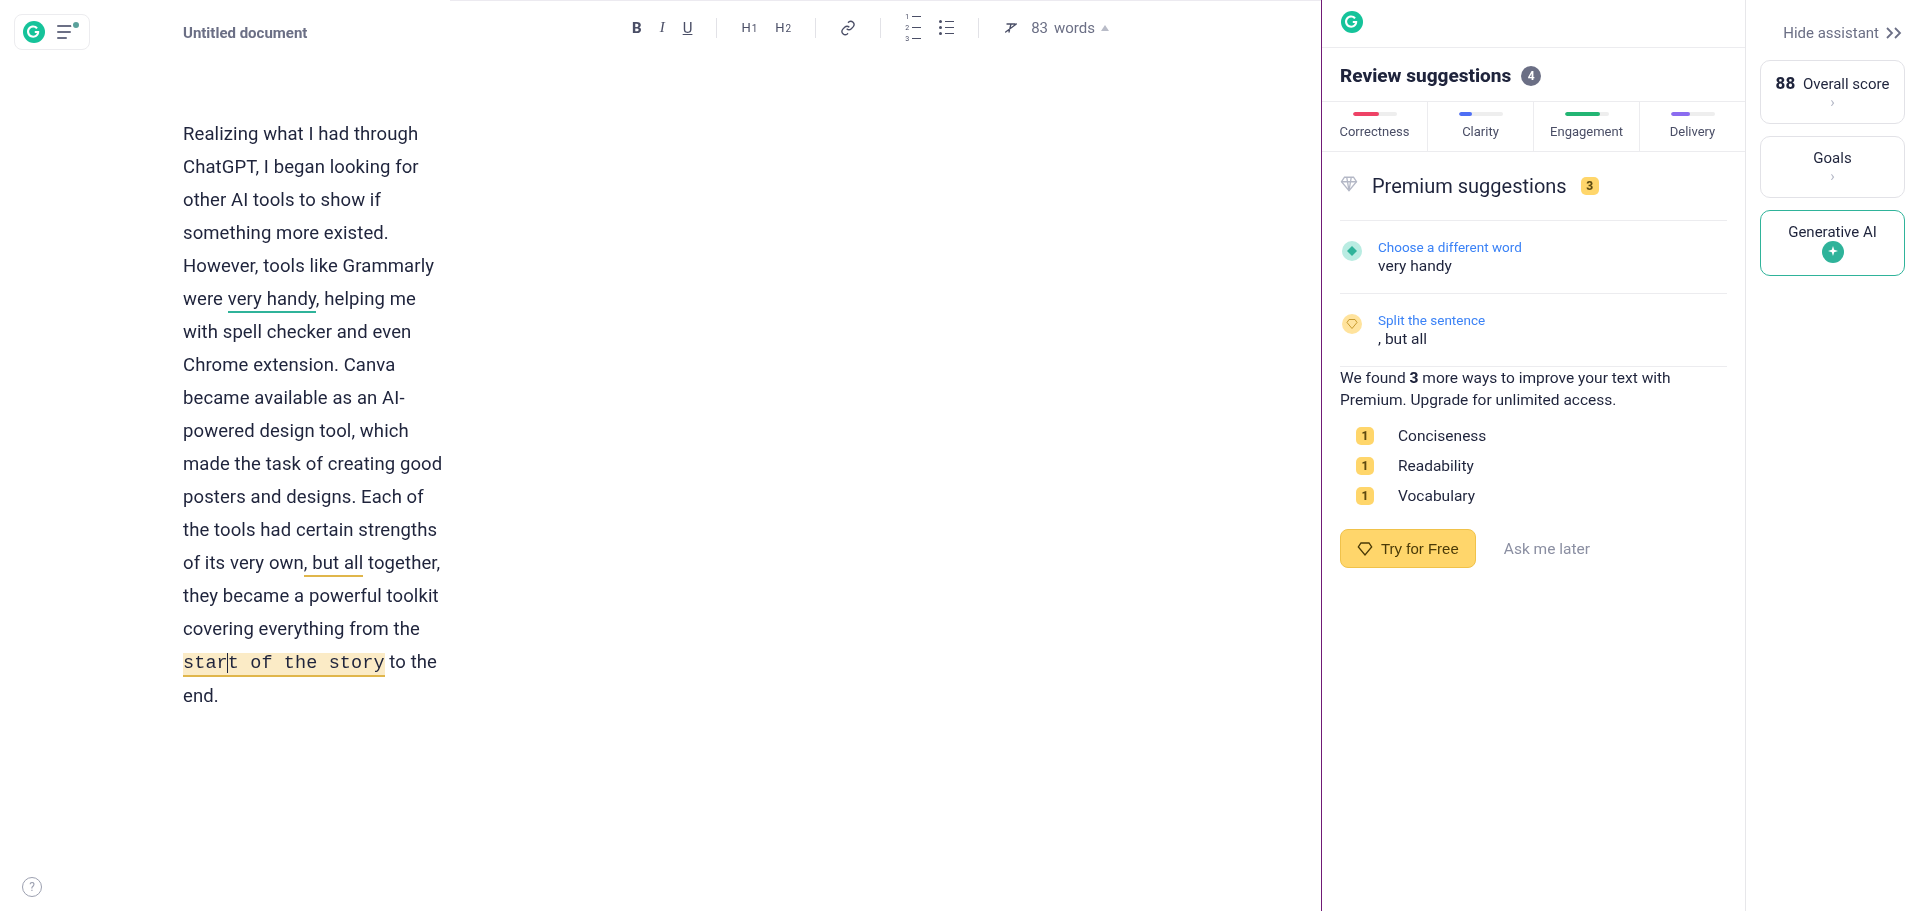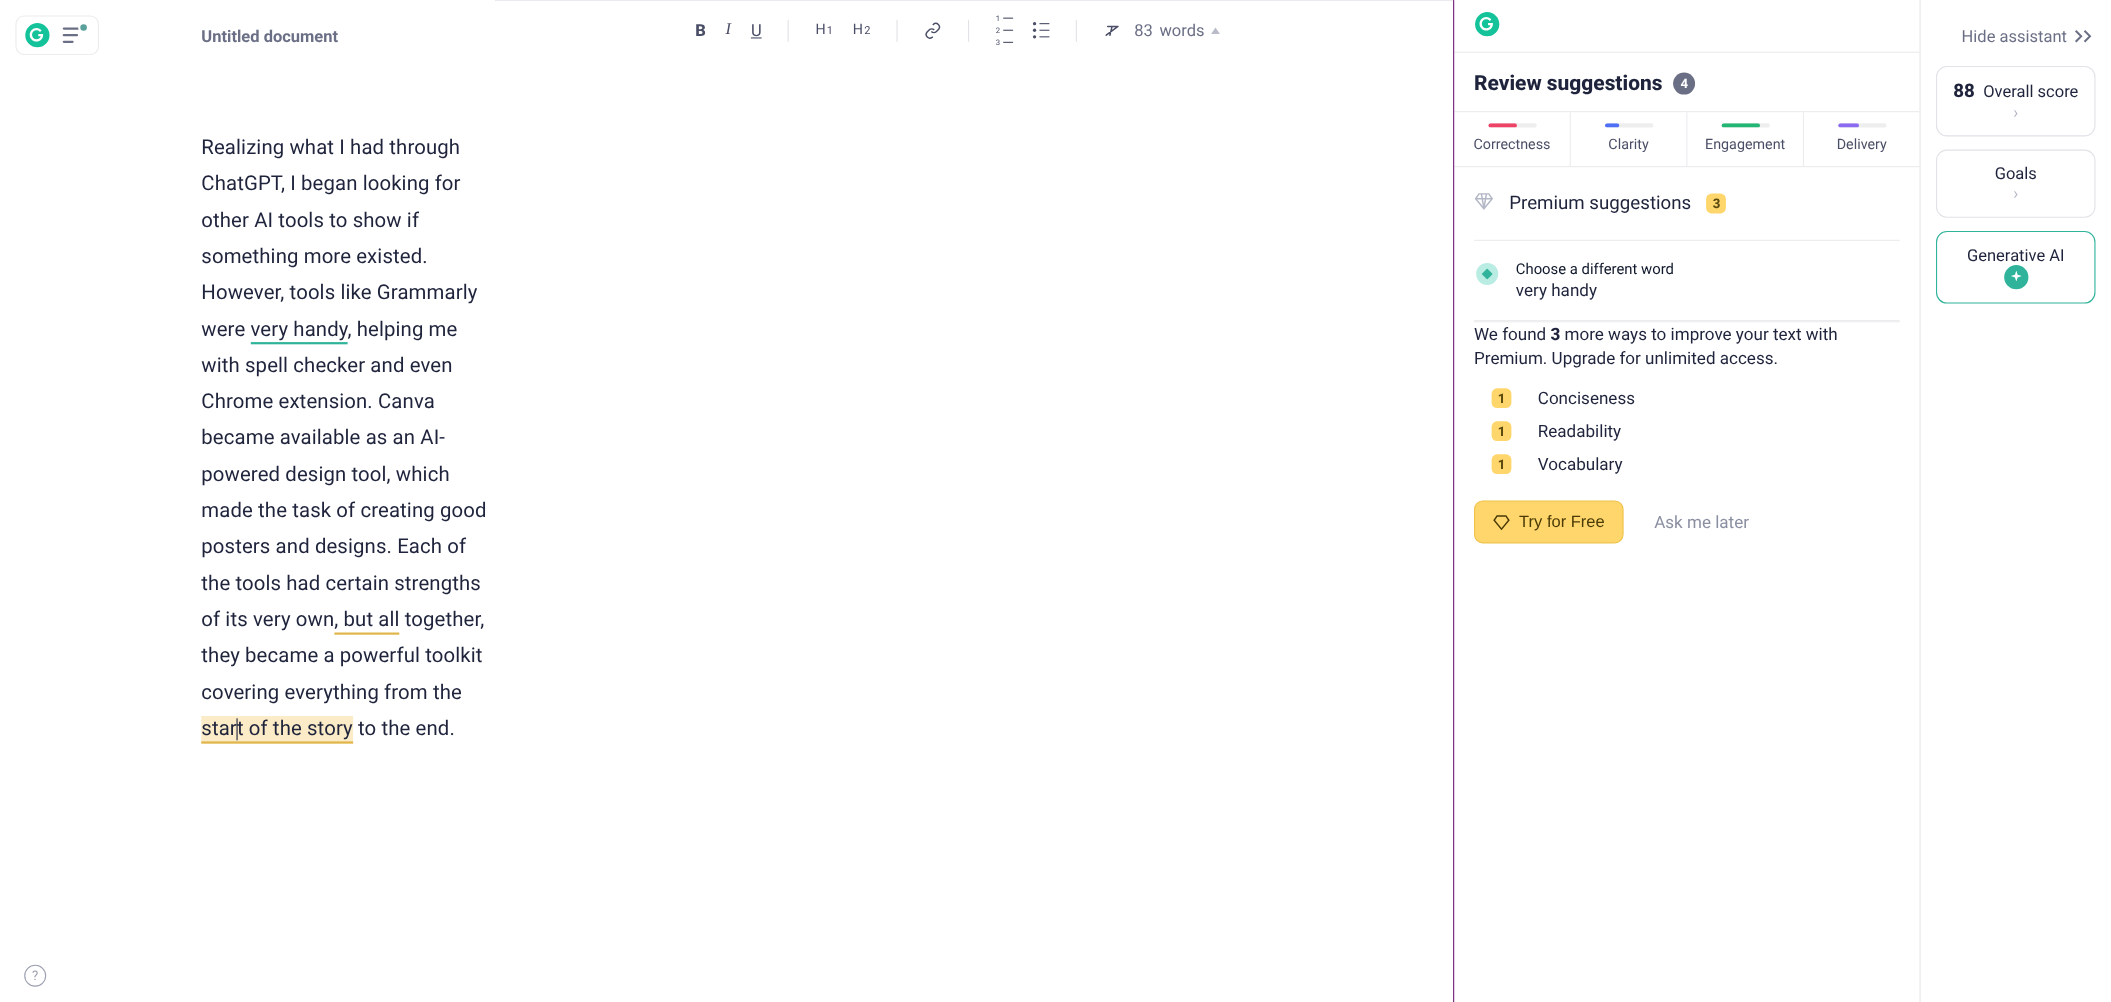--- a/index.html
+++ b/index.html
@@ -62,21 +62,21 @@
     margin-bottom: 76px;
   }
   .doc-text {
     font-size: 18.5px;
     line-height: 33px;
     color: #1f243c;
     letter-spacing: 0.1px;
   }
   .ul-teal { border-bottom: 2px solid #2fb39a; padding-bottom:1px;}
   .ul-gold { border-bottom: 2px solid #e0b64b; padding-bottom:1px;}
-  .hl-gold { background: #fbebc6; border-bottom: 2px solid #e0b64b; padding-bottom:1px;}
+  .hl-gold { background: #fbebc6; border-bottom: 2px solid #e0b64b; padding-bottom:1px;font-family:Liberation Mono, monospace;}
   .caret {
     display:inline-block; width:1px; height:20px; background:#1f243c;
     vertical-align: middle; margin: 0 -0.5px;
   }
 
   
   .editor-bottom {
     height: 54px;
     border-top: 1px solid #eceaf0;
     display:flex; align-items:center;
@@ -140,21 +140,21 @@
   .scroll-area{flex:1;overflow:auto;padding:0 18px 18px;}
   .premium-row{display:flex;align-items:center;gap:14px;padding:22px 0;}
   .diamond-gray{color:#b4b8c6;}
   .num-badge-gold{background:#ffd66b;color:#5d4a11;font-weight:800;font-size:12px;border-radius:5px;min-width:18px;height:18px;display:flex;align-items:center;justify-content:center;}
 
   .divider{height:1px;background:#ececef;margin:0;}
   .sug-item{display:flex;gap:16px;padding:18px 2px;align-items:flex-start;cursor:pointer;}
   .sug-ico{width:20px;height:20px;border-radius:50%;display:flex;align-items:center;justify-content:center;margin-top:2px;}
   .sug-ico.teal{background:#b9ece2;}
   .sug-ico.gold{background:#ffe39d;}
-  .sug-body .hint{color:#0f172a;font-size:13.5px;margin-bottom:2px;}
+  .sug-body .hint{color:#3b82f6;font-size:13.5px;margin-bottom:2px;}
   .sug-body .text{font-size:15.5px;color:#1f243c;}
 
   .samples-chip{display:inline-flex;align-items:center;gap:8px;background:#111418;color:#fff;font-size:13.5px;font-weight:600;border-radius:6px;padding:8px 12px;margin:22px 0 14px;}
   .samples-chip svg{display:block;}
   .found-text{font-size:15.5px;color:#1f243c;line-height:22px;margin-bottom:16px;}
   .found-text b{font-weight:800;}
   .upsell-list{display:flex;flex-direction:column;gap:12px;margin-left:16px;margin-bottom:24px;}
   .upsell-row{display:flex;align-items:center;gap:24px;font-size:15.5px;}
 
   .cta-row{display:flex;align-items:center;gap:28px;}
@@ -306,38 +306,49 @@
     </div>
 
     <div class="scroll-area">
       <div class="premium-row">
         <span class="diamond-gray">
           <svg width="18" height="18" viewBox="0 0 24 24" fill="none" stroke="#b4b8c6" stroke-width="1.8">
               <path d="M6 3h12l4 6-10 12L2 9l4-6z"></path>
               <path d="M2 9h20M9 3l3 18M15 3l-3 18"></path>
             </svg>
         </span>
-        <span style="font-size:17px;">Premium suggestions</span>
+        <span style="font-size:20px;">Premium suggestions</span>
         <span class="num-badge-gold">3</span>
       </div>
       <div class="divider"></div>
 
       <div class="sug-item">
         <div class="sug-ico teal">
           <svg width="10" height="10" viewBox="0 0 10 10">
               <path d="M5 0l5 5-5 5-5-5z" fill="#2fb39a"></path>
             </svg>
         </div>
         <div class="sug-body">
           <div class="hint">Choose a different word</div>
           <div class="text">very handy</div>
         </div>
       </div>
       <div class="divider"></div>
 
+      <div class="sug-item">
+        <div class="sug-ico gold">
+          <svg width="12" height="12" viewBox="0 0 24 24" fill="none" stroke="#c89a2e" stroke-width="2">
+              <path d="M6 3h12l4 6-10 12L2 9l4-6z"></path>
+            </svg>
+        </div>
+        <div class="sug-body">
+          <div class="hint">Split the sentence</div>
+          <div class="text">, but all</div>
+        </div>
+      </div>
       <div class="divider"></div>
 
 
       <div class="found-text">
         <span>We found </span><b>3</b><span> more ways to improve your text with Premium. Upgrade for unlimited access.</span>
       </div>
 
       <div class="upsell-list">
         <div class="upsell-row">
           <span class="num-badge-gold">1</span>

